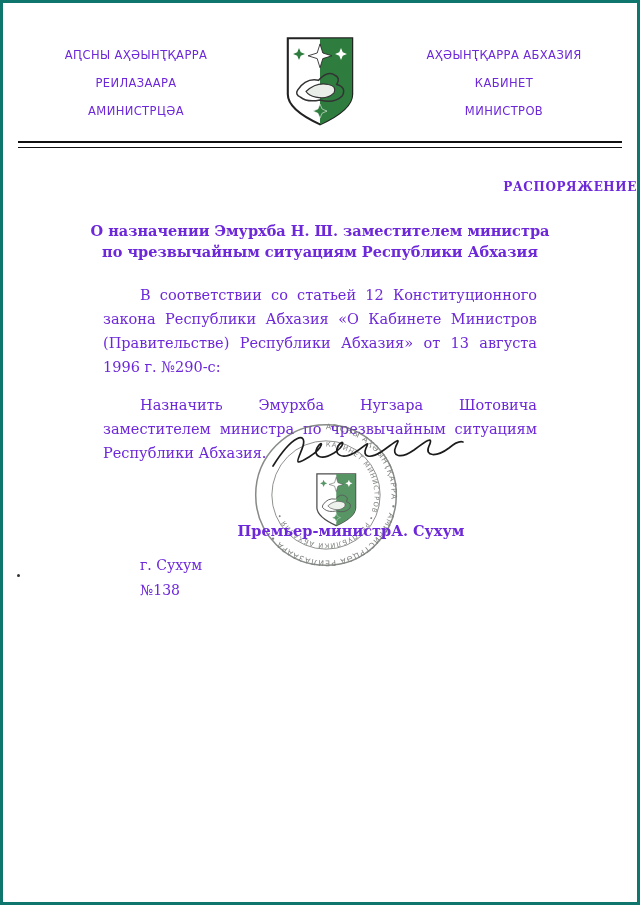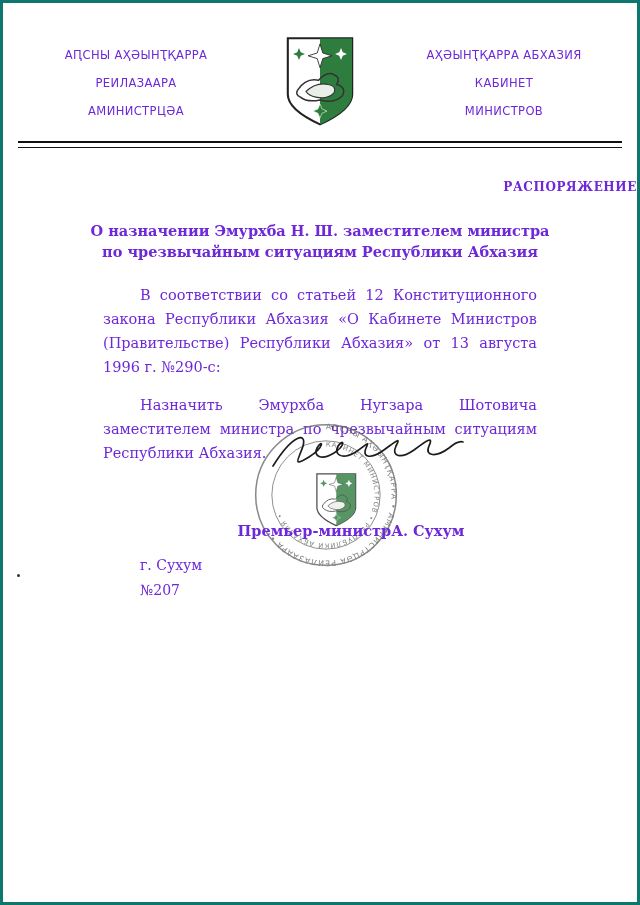--- a/index.html
+++ b/index.html
@@ -156,21 +156,21 @@
   <div class="par par-1">В соответствии со статьей 12 Конституционного закона Республики Абхазия «О Кабинете Министров (Правительстве) Республики Абхазия» от 13 августа 1996 г. №290-с:</div>
   <div class="par par-2">Назначить Эмурхба Нугзара Шотовича заместителем министра по чрезвычайным ситуациям Республики Абхазия.</div>
 
   <div class="sig-row">
     <span>Премьер-министр</span>
     <span>А. Сухум</span>
   </div>
 
   <div class="footer">
     <div>г. Сухум</div>
-    <div>№207</div>
+    <div>№138</div>
   </div>
 
   <div class="stamp">
     <svg viewBox="0 0 160 160" width="152" height="152">
       <defs>
         <path id="ring1" d="M80,11 a69,69 0 1,1 -0.01,0 z"></path>
         <path id="ring2" d="M80,29 a51,51 0 1,1 -0.01,0 z"></path>
       </defs>
       <circle cx="80" cy="80" r="74" fill="none" stroke="#6a6f6a" stroke-width="1.6"></circle>
       <circle cx="80" cy="80" r="57" fill="none" stroke="#6a6f6a" stroke-width="1"></circle>

